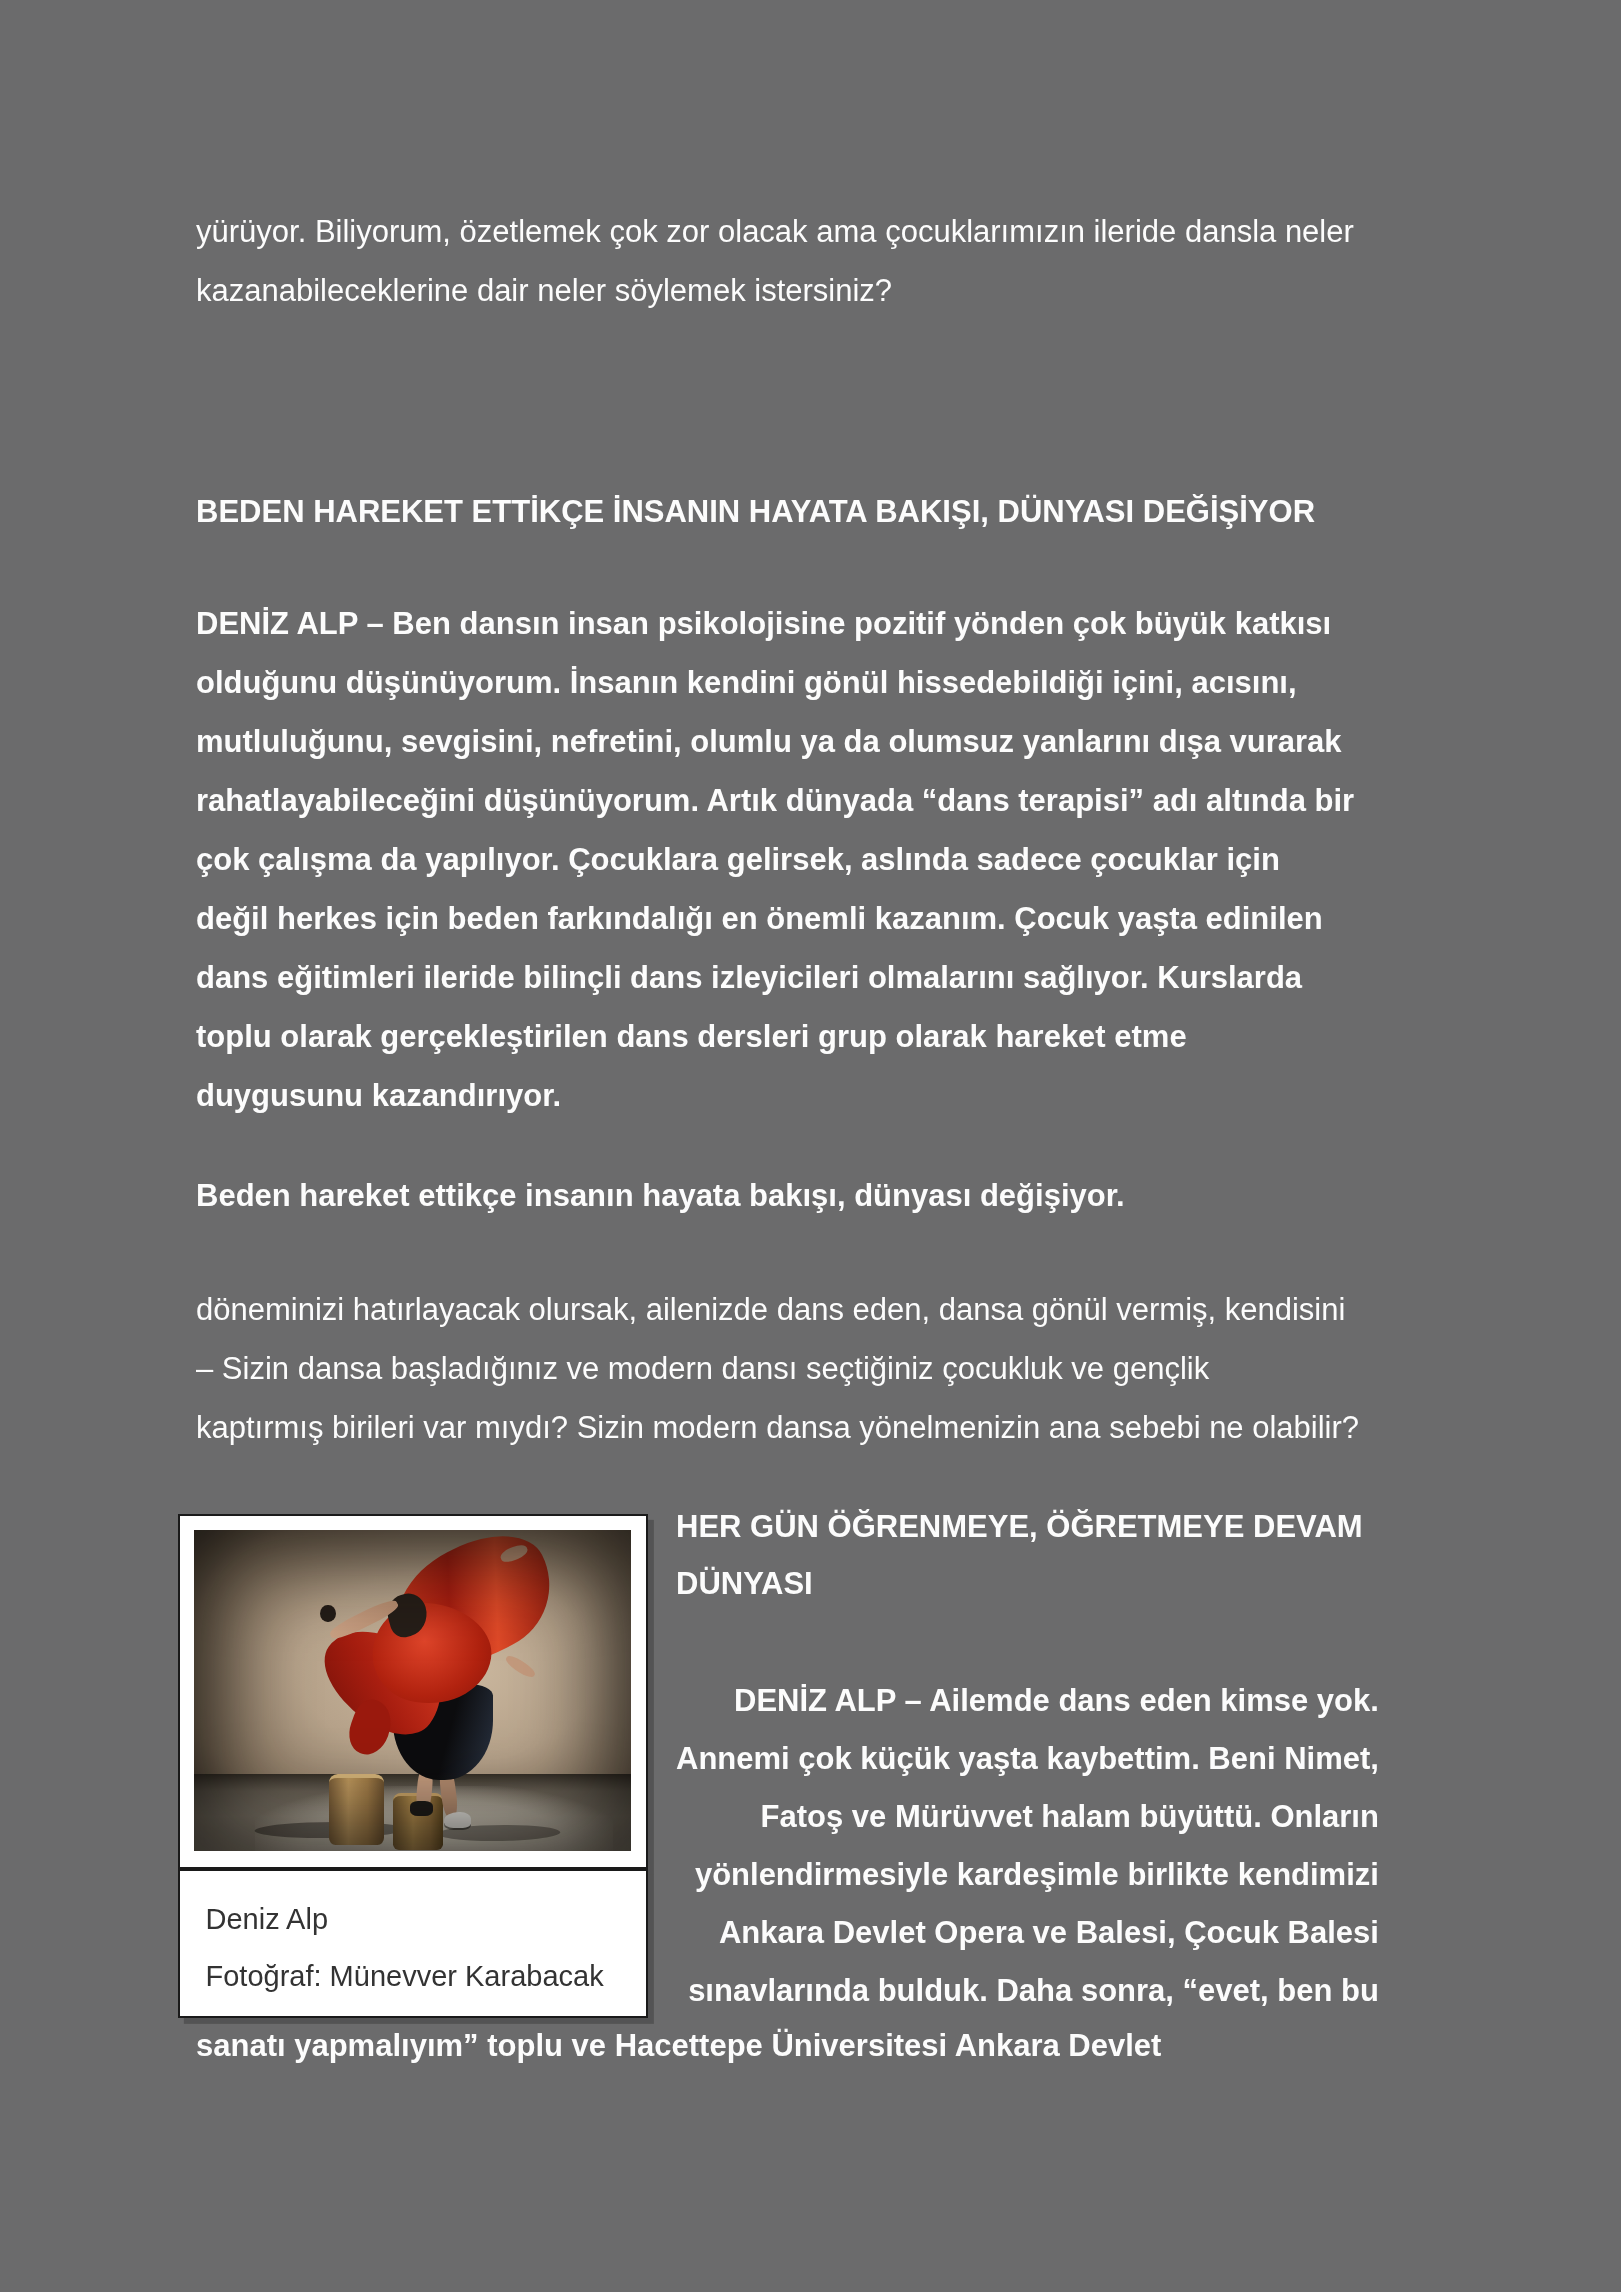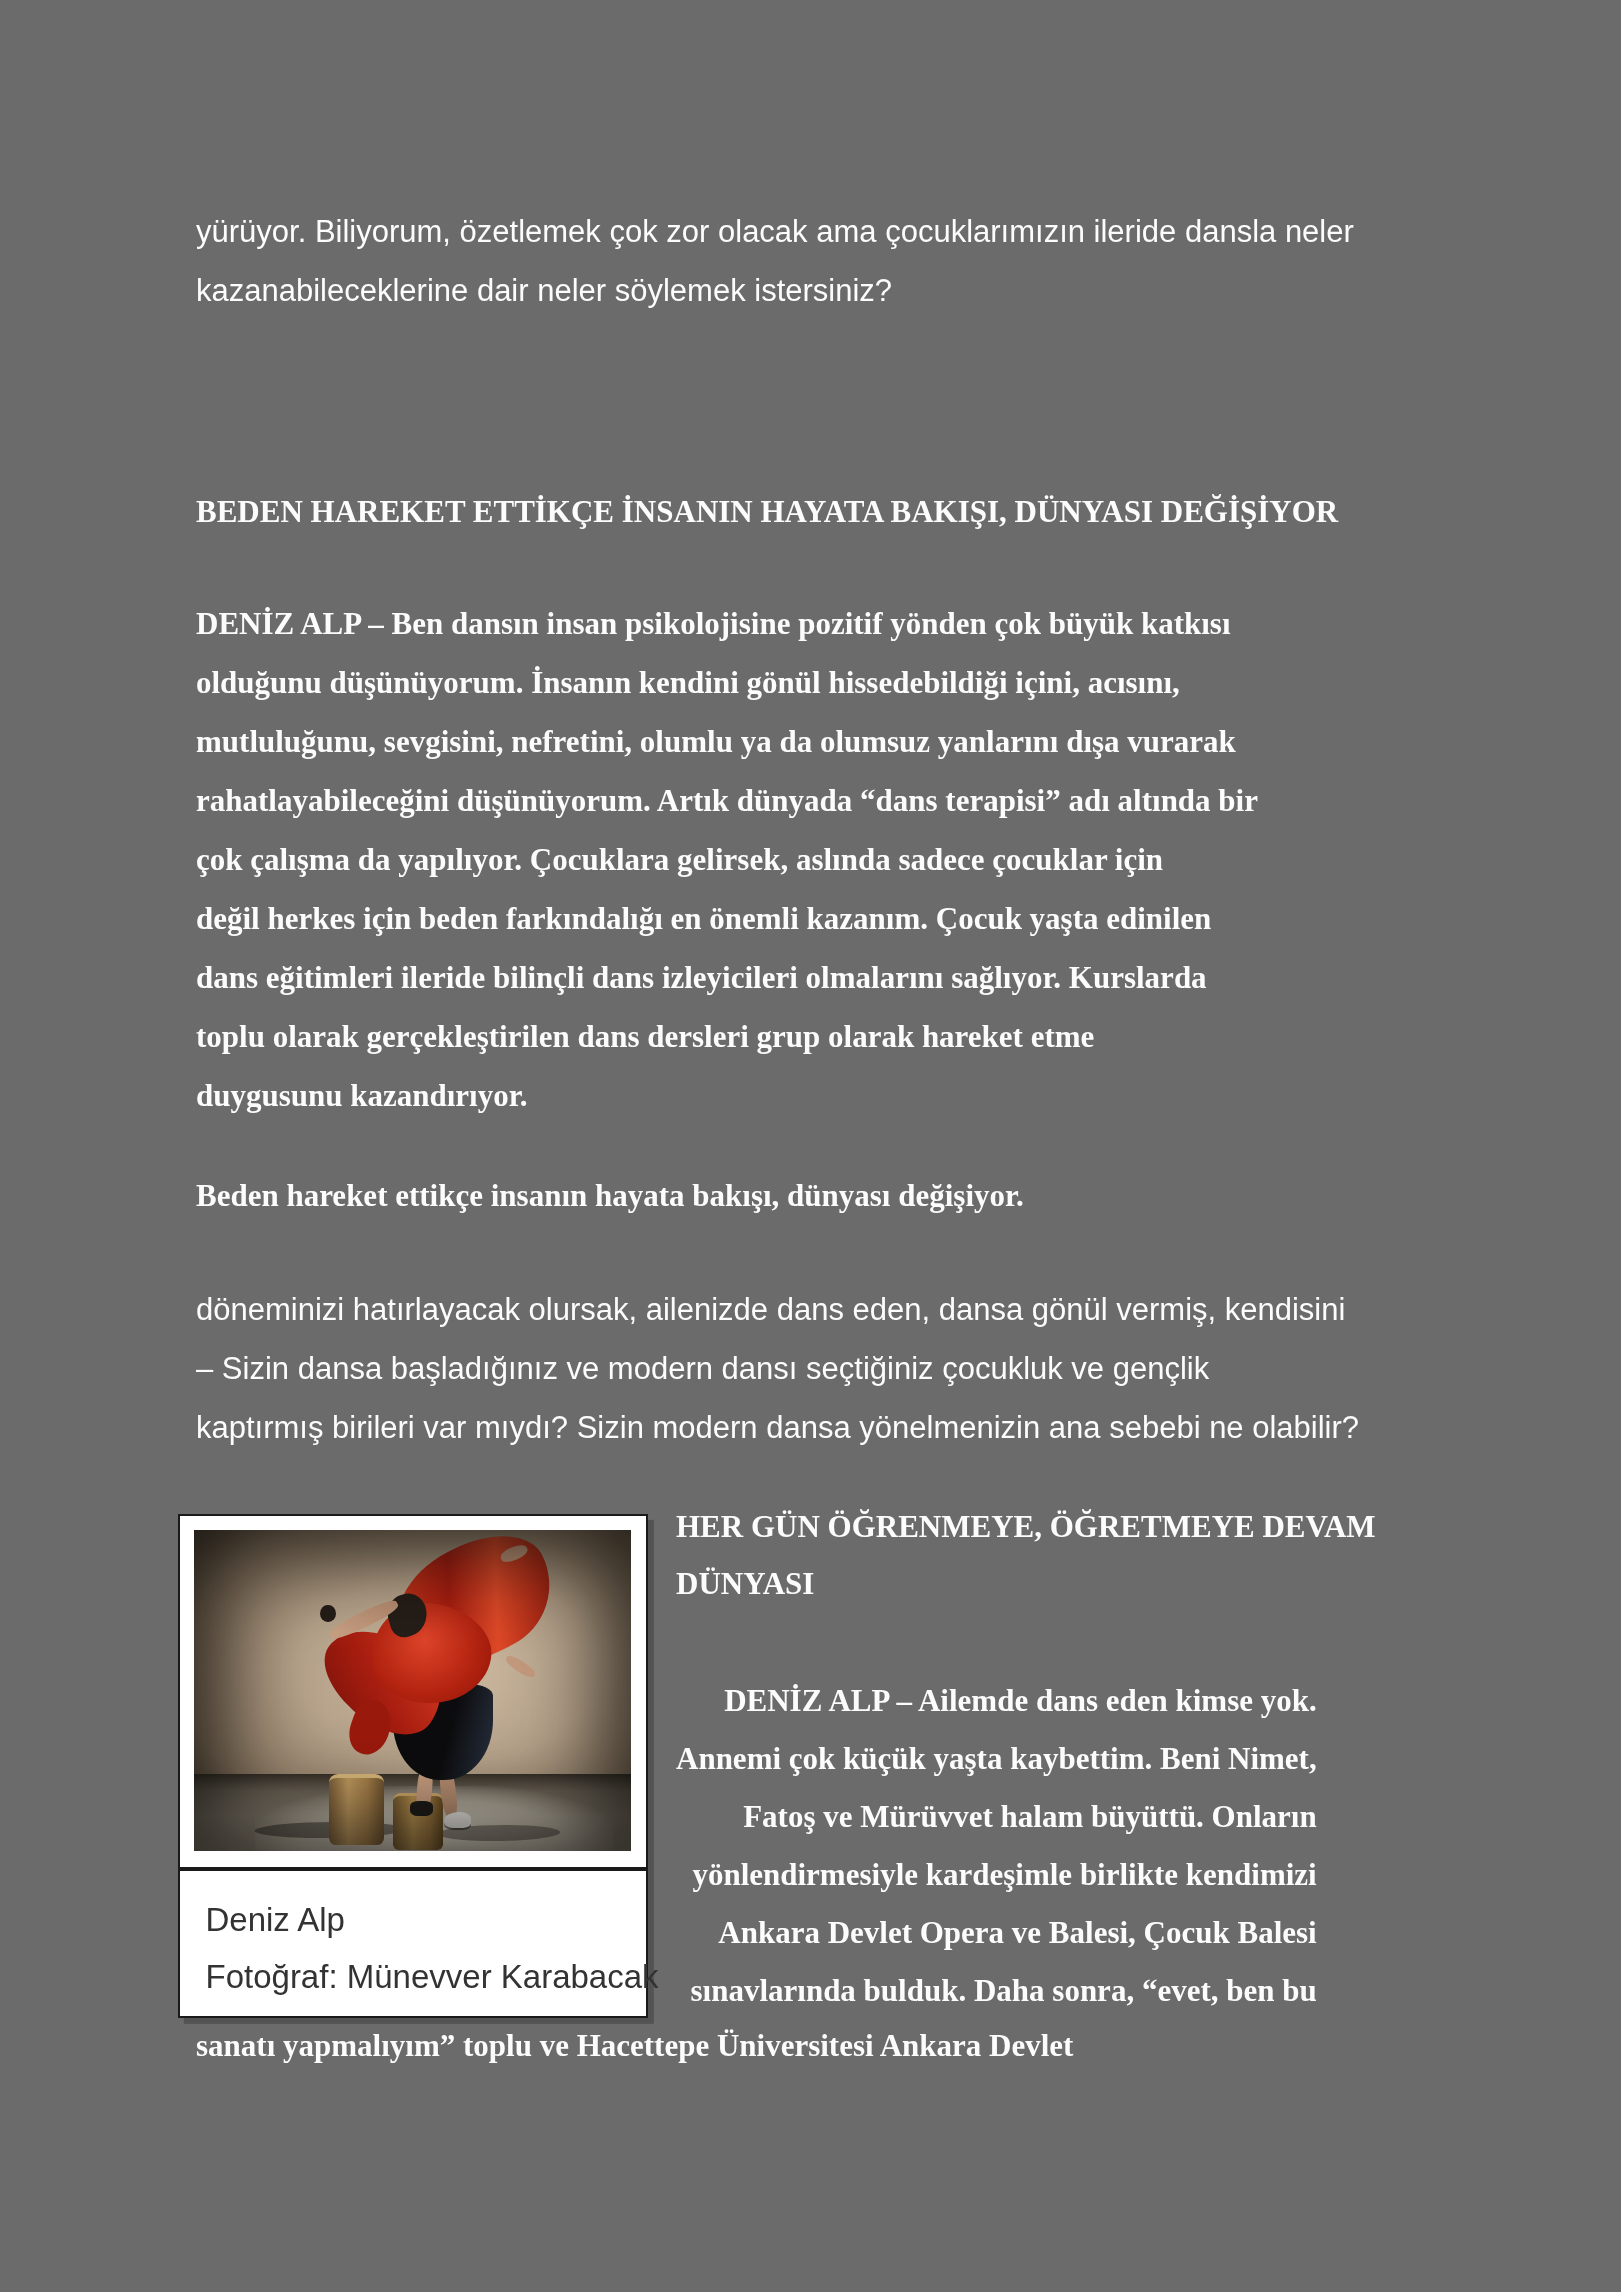--- a/index.html
+++ b/index.html
@@ -12,21 +12,21 @@
   html,body{margin:0;padding:0;}
   body{background:#4a4a4a;font-family:"Liberation Sans","DejaVu Sans",sans-serif;}
   .page{
     position:relative;width:1621px;height:2293px;margin:0 auto;
     background:var(--page-bg);overflow:hidden;
     color:var(--text);
   }
   .para{position:absolute;white-space:nowrap;font-size:31px;}
   .para .tline{display:block;}
   .regular{font-weight:400;}
-  .bold{font-weight:700;font-family:Liberation Serif, serif;}
+  .bold{font-weight:700;}
   .lh60 .tline,.lh60{line-height:59px;}
   .lh58 .tline,.lh58{line-height:57px;}
   .lh59 .tline,.lh59{line-height:58px;}
 
   #intro{left:196px;top:202px;}
   #heading1{left:196px;top:482px;}
   #answer1{left:196px;top:594px;}
   #pullquote{left:196px;top:1166px;}
   #question{left:196px;top:1280px;}
   #heading2{left:676px;top:1498px;}
@@ -86,21 +86,21 @@
   .ph-hand{left:29%;top:23.5%;width:3.6%;height:5.4%;background:#241d18;border-radius:50%;}
   .ph-hand-r{left:70%;top:5.5%;width:6.4%;height:4%;background:#c79b7c;border-radius:45%;transform:rotate(-22deg);}
   .ph-hand-r2{left:71%;top:41%;width:7.5%;height:3.4%;background:#c49a7d;border-radius:45%;transform:rotate(33deg);}
   .ph-vignette{inset:0;box-shadow:inset 0 0 88px 25.5px rgba(12,10,8,0.78);}
 
   .caption-box{
     position:absolute;left:178px;top:1869px;width:470px;height:149px;
     box-sizing:border-box;background:#ffffff;border:2.9px solid var(--frame-border);
     box-shadow:5.9px 5.9px 0 rgba(30,30,30,0.3);
     padding:19.6px 0 0 25.5px;color:var(--caption-text);
-    font-size:33px;font-weight:400;
+    font-size:29px;font-weight:400;
   }
   .caption-box div{line-height:57px;white-space:nowrap;}
 </style>
 </head>
 <body>
 
 <div class="page">
 
   <div id="intro" class="para regular lh60">
       <div class="tline">yürüyor. Biliyorum, özetlemek çok zor olacak ama çocuklarımızın ileride dansla neler</div>

